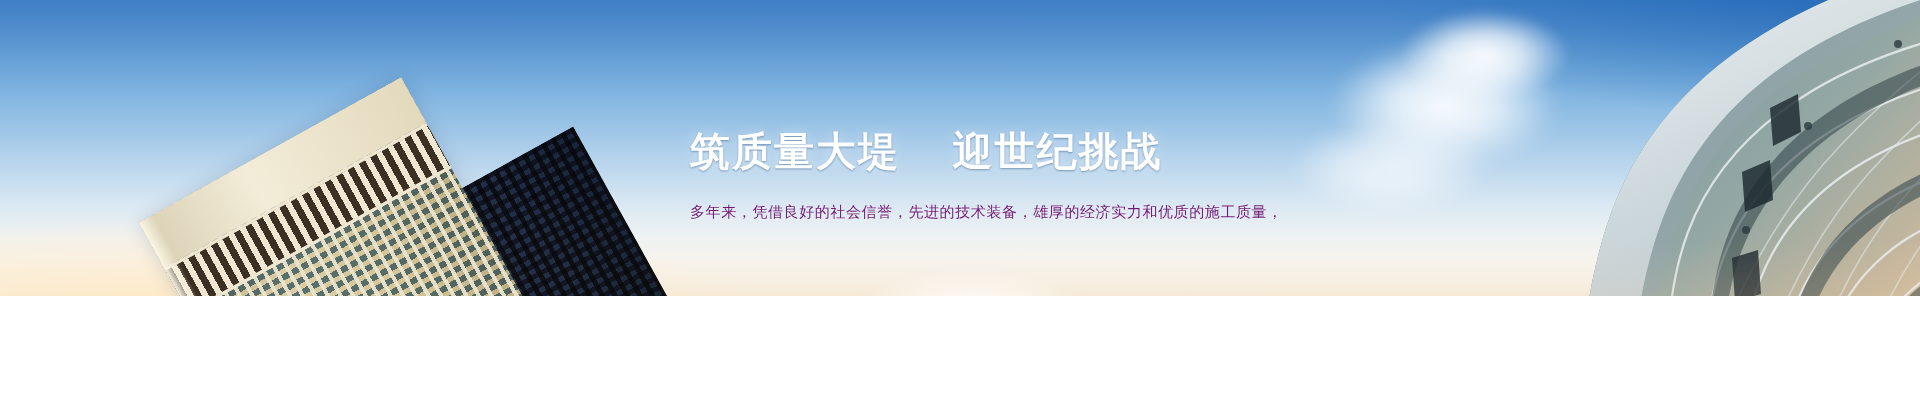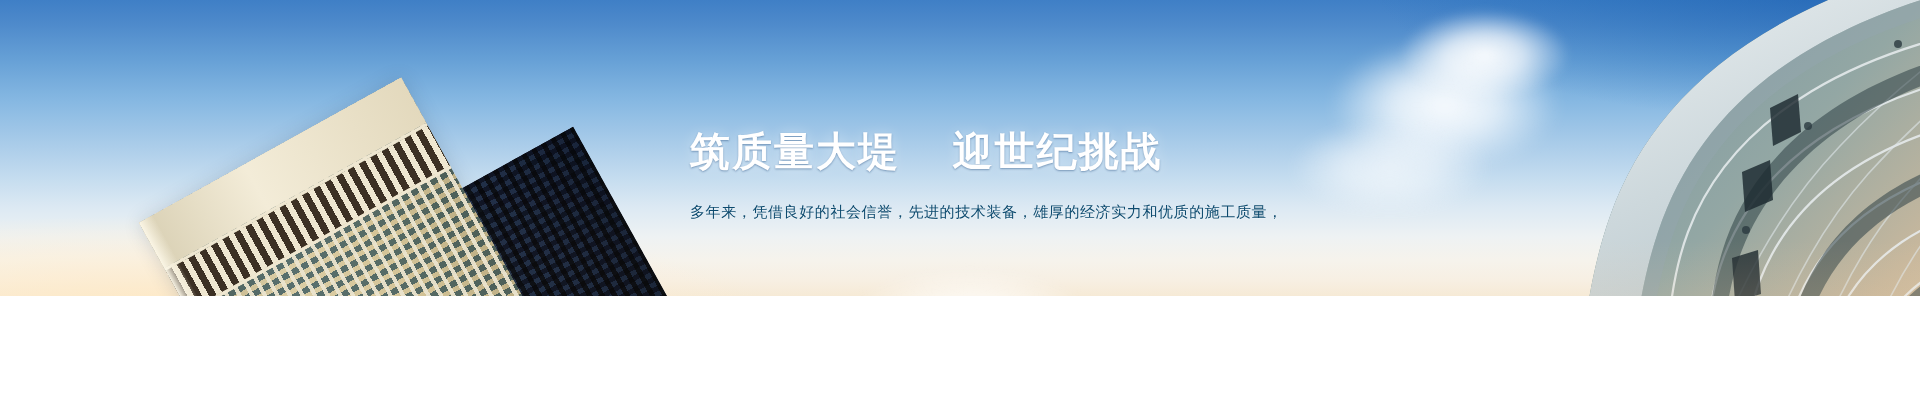--- a/index.html
+++ b/index.html
@@ -232,21 +232,21 @@
     letter-spacing: 2px;
     text-shadow:
       0 1px 2px rgba(30,70,120,0.45),
       0 0 14px rgba(255,255,255,0.35);
     white-space: pre;
   }
   .subcopy {
     margin: 22px 0 0 0;
     font-size: 15px;
     line-height: 2.0;
-    color: #0c4a6e;
+    color: #701a75;
     letter-spacing: .6px;
     text-shadow: 0 1px 1px rgba(255,255,255,0.45);
   }
   .subcopy .line { display: block; white-space: pre; }
 </style>
 </head>
 <body>
 
 <div class="banner">
 

